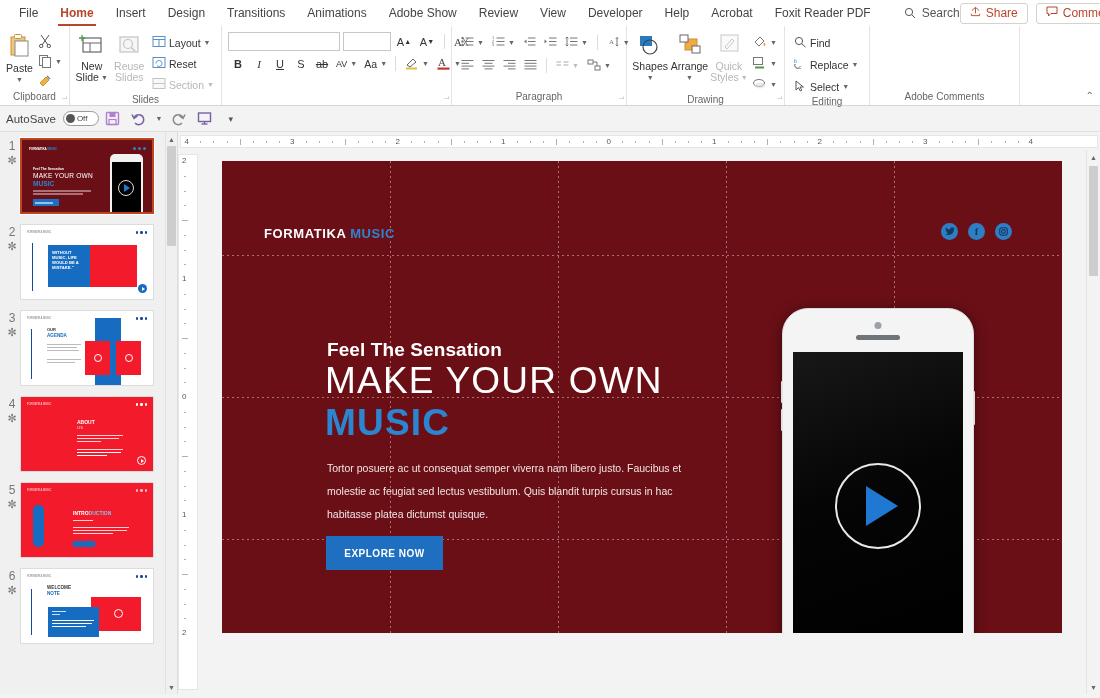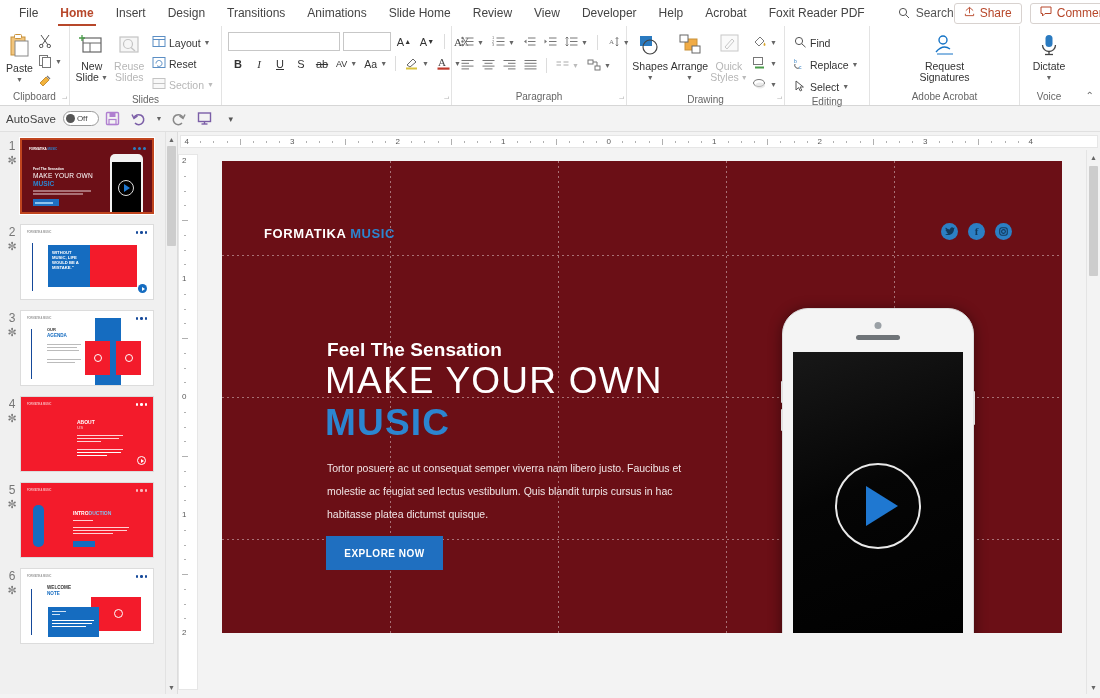--- a/index.html
+++ b/index.html
@@ -278,21 +278,21 @@
 </head>
 <body>
 
 <div id="menubar">
   <div class="menu-item">File</div>
   <div class="menu-item active">Home</div>
   <div class="menu-item">Insert</div>
   <div class="menu-item">Design</div>
   <div class="menu-item">Transitions</div>
   <div class="menu-item">Animations</div>
-  <div class="menu-item">Slide Home</div>
+  <div class="menu-item">Adobe Show</div>
   <div class="menu-item">Review</div>
   <div class="menu-item">View</div>
   <div class="menu-item">Developer</div>
   <div class="menu-item">Help</div>
   <div class="menu-item">Acrobat</div>
   <div class="menu-item">Foxit Reader PDF</div>
 
   <div id="search-box">
     <span>
       <svg width="12" height="12" viewBox="0 0 12 12">
@@ -692,52 +692,24 @@
             </svg></span>
         <span>Select</span>
         <span class="caret">▼</span>
       </div>
     </div>
     <div class="rgroup-label">Editing</div>
   </div>
 
   <div class="rgroup" style="width:150px">
     <div class="rgroup-body" style="gap:6px;justify-content:center">
-      <div class="bigbtn wide">
-        <span class="ic">
-          <svg width="24" height="24" viewBox="0 0 24 24">
-              <circle cx="10" cy="7" r="4" fill="none" stroke="#1473c6" stroke-width="1.4"></circle>
-              <path d="M3 19 q7 -8 14 -3" fill="none" stroke="#1473c6" stroke-width="1.4"></path>
-              <path d="M4 21 H20" stroke="#1473c6" stroke-width="1"></path>
-            </svg>
-        </span>
-        <span>Request</span>
-        <span>Signatures</span>
-      </div>
-    </div>
-    <div class="rgroup-label">Adobe Acrobat</div>
-  </div>
-
-  <div class="rgroup" style="width:58px;border-right:none">
-    <div class="rgroup-body" style="justify-content:center">
-      <div class="bigbtn">
-        <span class="ic">
-          <svg width="22" height="24" viewBox="0 0 22 24">
-              <rect x="7.5" y="2" width="7" height="12" rx="3.5" fill="#2a7ac0"></rect>
-              <path d="M4.5 12 a6.5 6.5 0 0 0 13 0" fill="none" stroke="#444" stroke-width="1.3"></path>
-              <line x1="11" y1="18.5" x2="11" y2="21.5" stroke="#444" stroke-width="1.3"></line>
-              <line x1="7" y1="21.5" x2="15" y2="21.5" stroke="#444" stroke-width="1.3"></line>
-            </svg>
-        </span>
-        <span>Dictate</span>
-        <span class="caret">▼</span>
-      </div>
-    </div>
-    <div class="rgroup-label">Voice</div>
-  </div>
+    </div>
+    <div class="rgroup-label">Adobe Comments</div>
+  </div>
+
 
   <div id="collapse-ribbon">⌃</div>
 </div>
 
 <div id="qat">
   <span id="autosave-label">AutoSave</span>
   <div class="toggle">
     <span class="knob"></span>
     <span class="tlabel">Off</span>
   </div>

